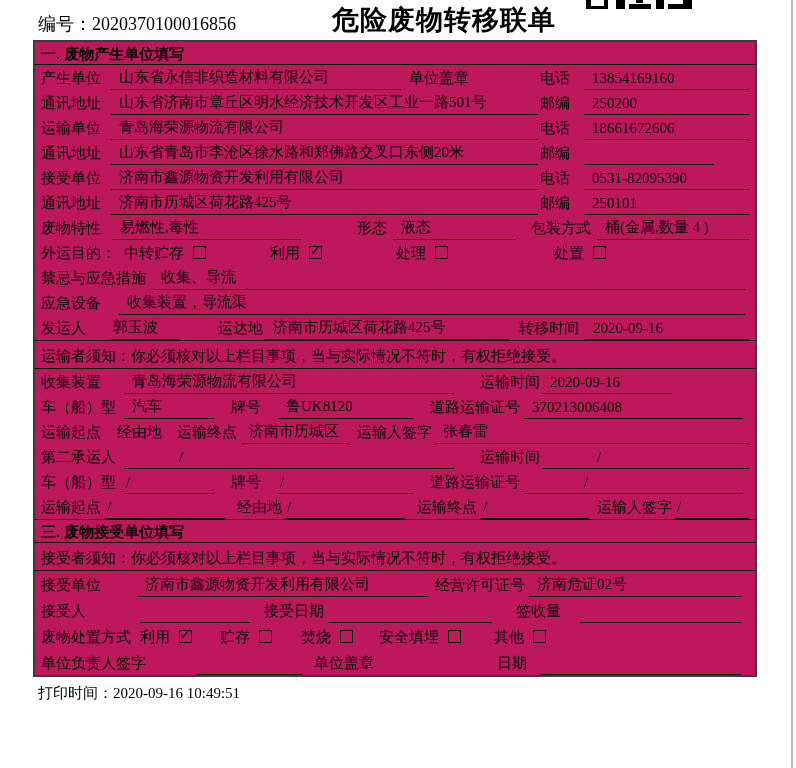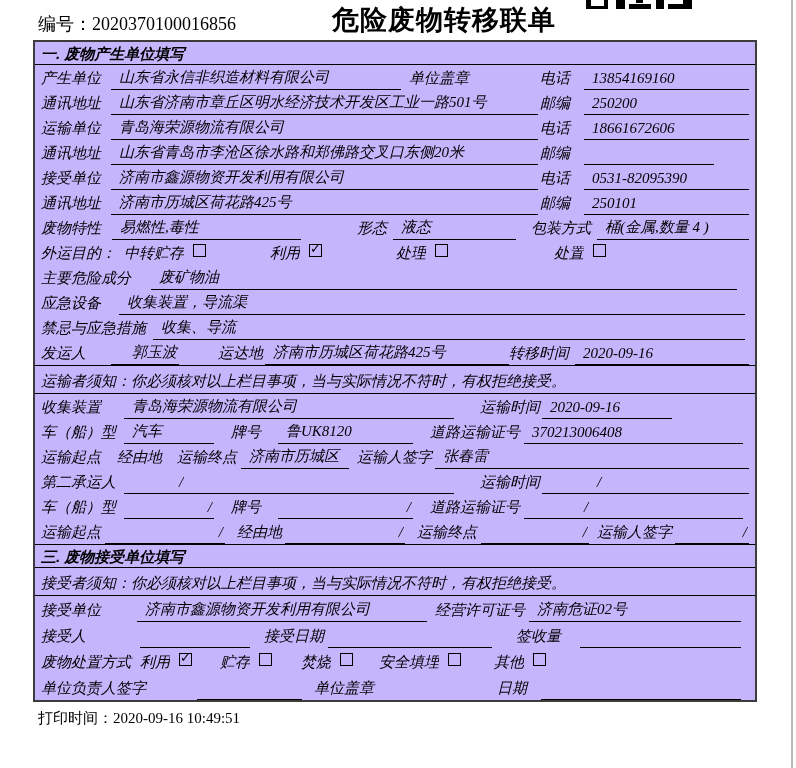--- a/index.html
+++ b/index.html
@@ -7,35 +7,35 @@
        font-family:"Liberation Serif","DejaVu Serif",serif;font-size:15px;color:#000;}
   .page-edge{position:absolute;right:3px;top:0;width:2px;height:768px;background:#b9b9b9;}
   
   .tophdr{position:relative;height:40px;}
   .serial{position:absolute;left:38px;top:12px;font-size:18px;white-space:nowrap;}
   .title{position:absolute;left:332px;top:2px;font-size:27px;font-weight:bold;
          font-family:"Liberation Sans","DejaVu Sans",sans-serif;letter-spacing:1px;white-space:nowrap;}
   .qr{position:absolute;left:586px;top:0;width:114px;height:10px;}
   .qr i{position:absolute;background:#000;}
   
-  .tbl{margin-left:33px;width:724px;border:2px solid #3c3c3c;box-sizing:border-box;background:#c4b5fd;font-style:italic;}
+  .tbl{margin-left:33px;width:724px;border:2px solid #3c3c3c;box-sizing:border-box;background:#be185d;}
   section{display:block;}
   section + section{border-top:1px solid #000;}
   .shead{font-family:"Liberation Sans","DejaVu Sans",sans-serif;font-weight:bold;font-size:15px;
          padding:3px 6px 2px 6px;height:23px;box-sizing:border-box;border-bottom:1px solid #000;}
   .notice{border-bottom:1px solid #000;height:28px;}
   .row{display:flex;align-items:flex-end;padding:0 6px;box-sizing:border-box;}
   .h25{height:25px;} .h26{height:26px;} .h28{height:28px;}
   .lbl{white-space:nowrap;padding-bottom:2px;flex:none;overflow:hidden;}
   .val{border-bottom:1px solid #000;white-space:nowrap;padding:0 2px 2px 8px;
        box-sizing:border-box;flex:none;overflow:hidden;}
   .flex1{flex:1 1 auto;}
   .sp{flex:1 1 auto;}
-  .ctr{text-align:right;padding-left:2px;}
-  .seg{display:flex;align-items:flex-start;white-space:nowrap;flex:none;}
+  .ctr{text-align:left;padding-left:2px;}
+  .seg{display:flex;align-items:center;white-space:nowrap;flex:none;}
   .seg .lbl{padding-bottom:2px;}
   .cb{width:11px;height:11px;border:1px solid #000;flex:none;margin:0 0 4px 9px;position:relative;}
   .cb.checked::after{content:"\2713";position:absolute;left:0px;top:-4px;font-size:13px;font-weight:bold;
                      font-family:"DejaVu Sans",sans-serif;}
   .printline{margin:7px 0 0 38px;font-size:15px;white-space:nowrap;}
 </style>
 </head>
 <body>
 
 <div class="page-edge"></div>
@@ -136,41 +136,37 @@
       <span class="seg" style="width:158px">
         <span class="lbl">处理</span>
         <span class="cb"></span>
       </span>
       <span class="seg">
         <span class="lbl">处置</span>
         <span class="cb"></span>
       </span>
     </div>
 
-    <div class="row h25">
-      <span class="lbl" style="width:110px">主要危险成分</span>
-      <span class="val flex1" style="margin-right:12px">废矿物油</span>
+
+    <div class="row h25">
+      <span class="lbl" style="width:112px">禁忌与应急措施</span>
+      <span class="val flex1" style="margin-right:4px">收集、导流</span>
     </div>
 
     <div class="row h25">
       <span class="lbl" style="width:78px">应急设备</span>
       <span class="val flex1" style="margin-right:4px">收集装置，导流渠</span>
-    </div>
-
-    <div class="row h25">
-      <span class="lbl" style="width:112px">禁忌与应急措施</span>
-      <span class="val flex1" style="margin-right:4px">收集、导流</span>
     </div>
 
     <div class="row h25">
       <span class="lbl" style="width:70px">发运人</span>
       <span class="val ctr" style="width:68px">郭玉波</span>
       <span class="lbl" style="margin-left:39px;width:47px">运达地</span>
       <span class="val" style="width:244px">济南市历城区荷花路425号</span>
-      <span class="lbl" style="width:66px">转移时间</span>
+      <span class="lbl" style="margin-left:10px;width:66px">转移时间</span>
       <span class="val flex1">2020-09-16</span>
     </div>
   </section>
 
   <section>
     <div class="row h28 notice">
       <span class="lbl">运输者须知：你必须核对以上栏目事项，当与实际情况不符时，有权拒绝接受。</span>
     </div>
 
     <div class="row h25">

